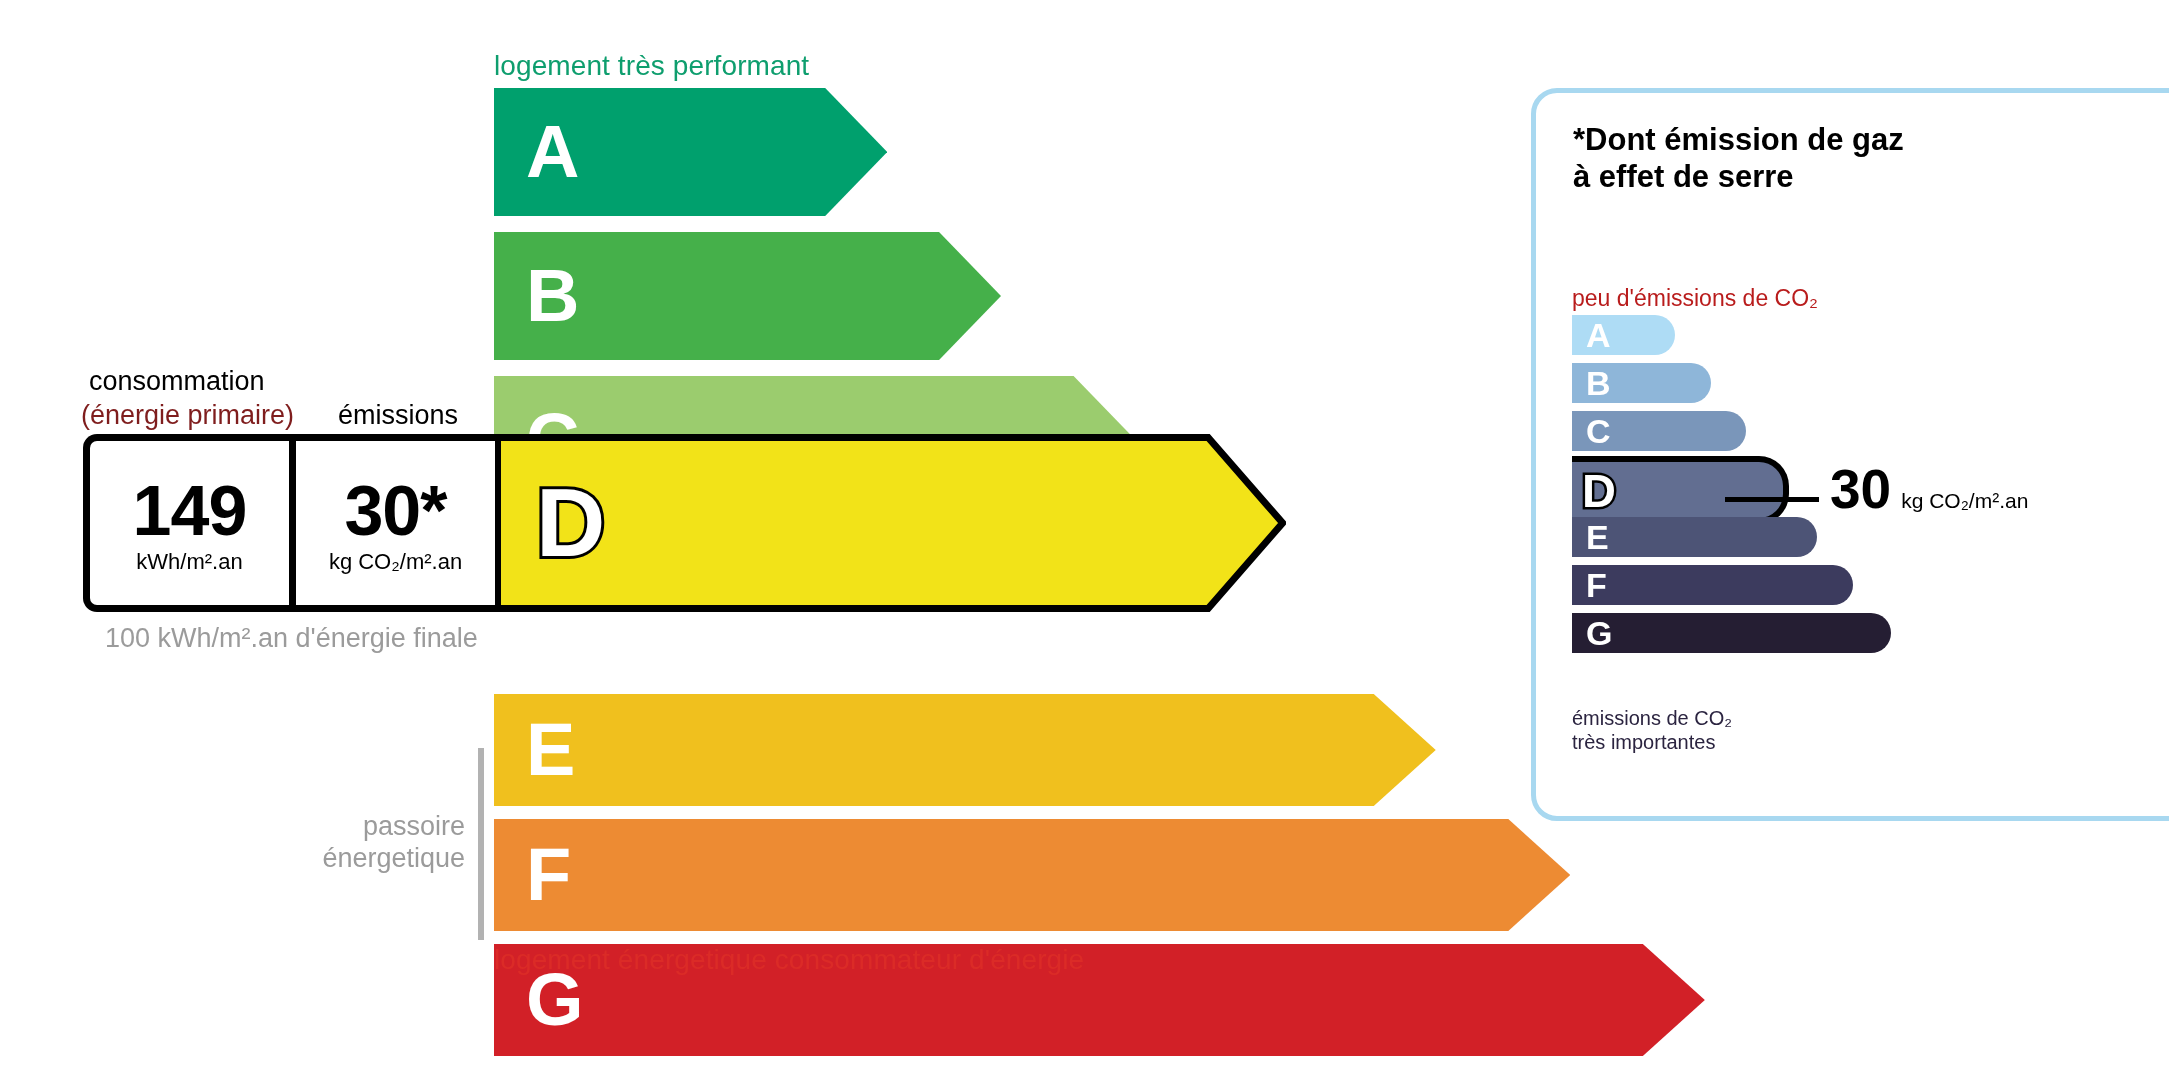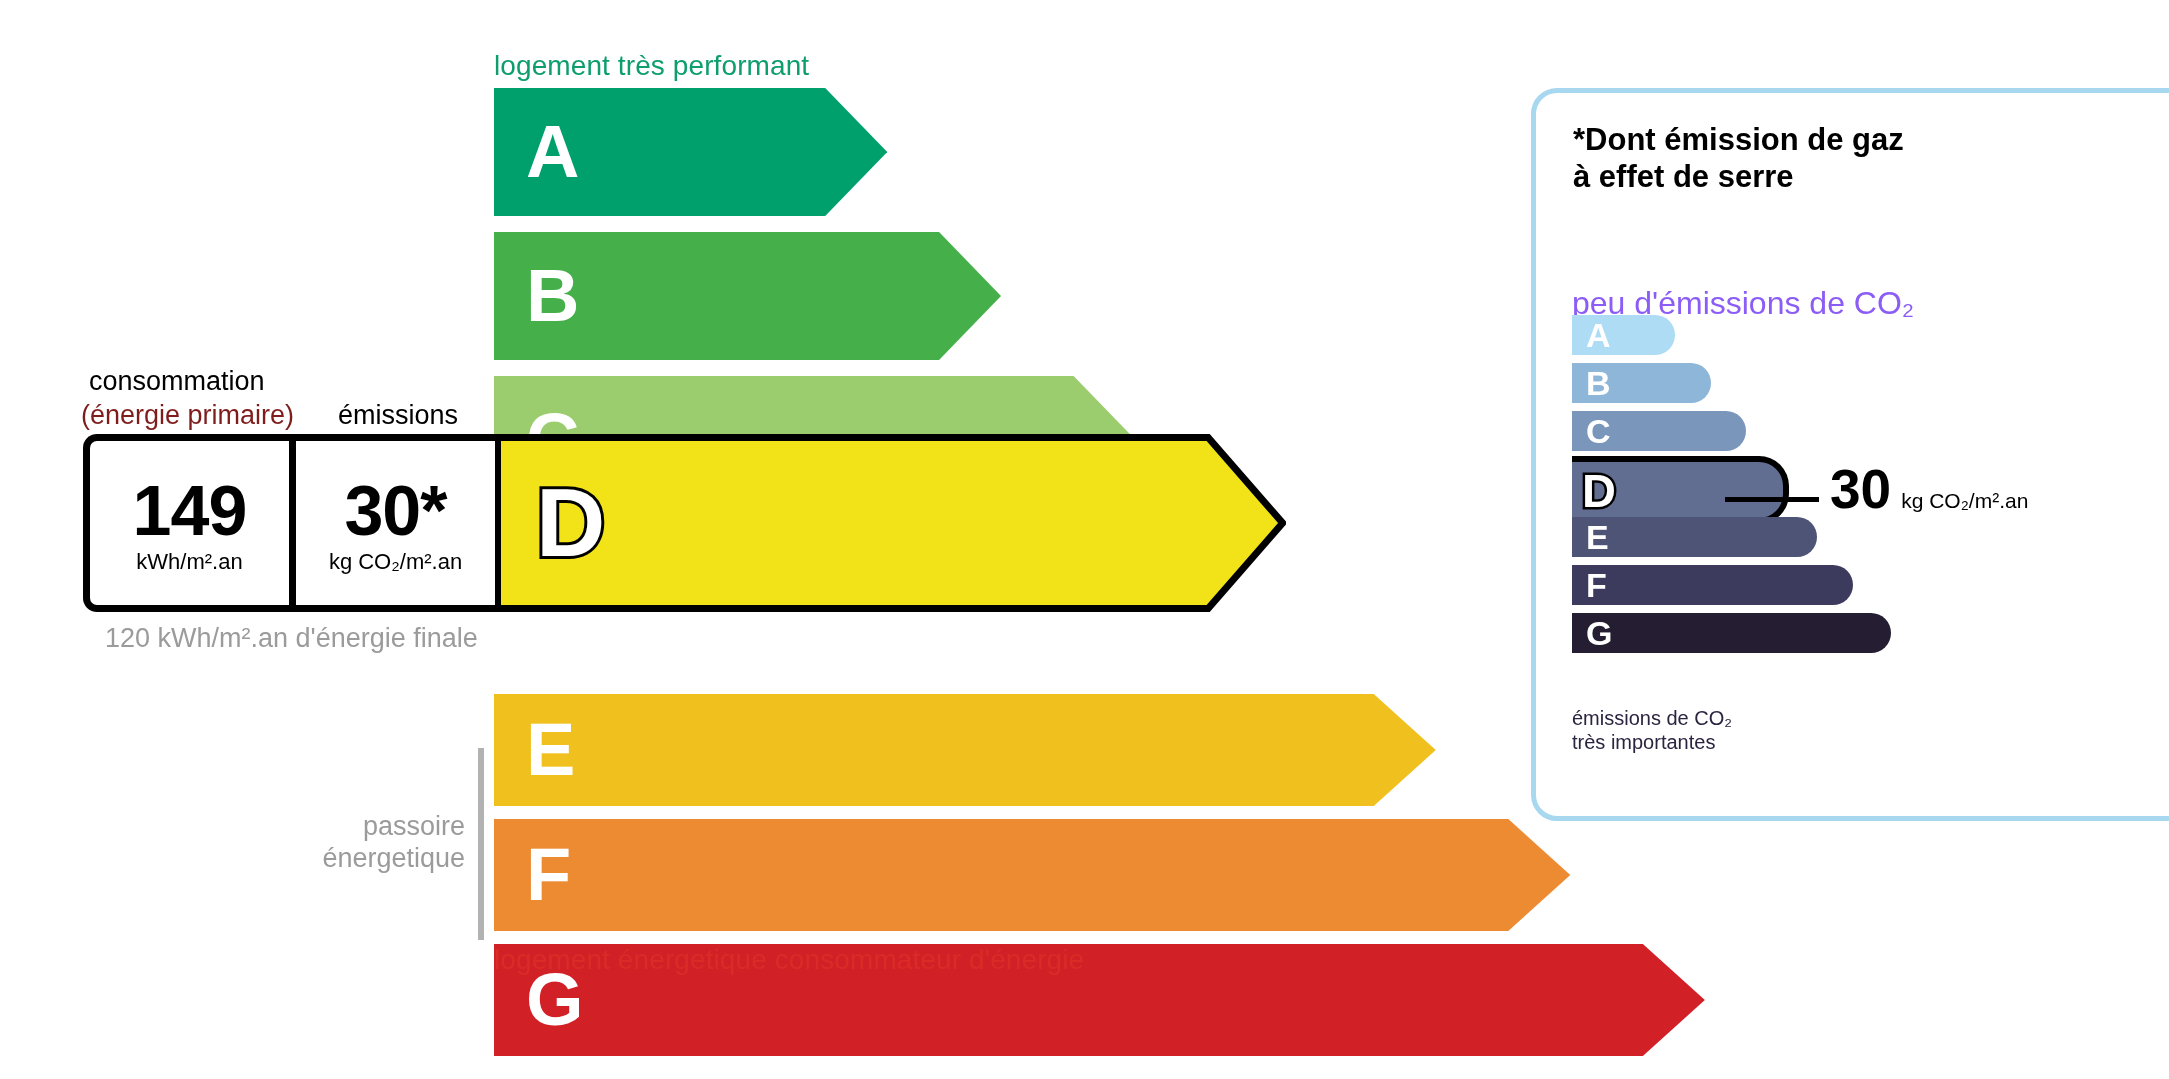--- a/index.html
+++ b/index.html
@@ -175,22 +175,22 @@
     font-size: 31px;
     font-weight: bold;
     color: #000000;
     line-height: 1.2;
     white-space: pre-line;
   }
   #co2-top-caption {
     position: absolute;
     left: 36px;
     top: 192px;
-    font-size: 32px;
-    color: #8b5cf6;
+    font-size: 23px;
+    color: #b91c1c;
     white-space: nowrap;
   }
   #co2-bottom-caption {
     position: absolute;
     left: 36px;
     top: 613px;
     font-size: 20px;
     color: #2B2440;
     line-height: 1.2;
     white-space: pre-line;
@@ -317,21 +317,21 @@
       <div class="value-cell">
         <div class="value-num">30*</div>
         <div class="value-unit">kg CO₂/m².an</div>
       </div>
     </div>
 
     <div class="hdr-label" id="hdr-consommation">consommation</div>
     <div class="hdr-label" id="hdr-energie-primaire">(énergie primaire)</div>
     <div class="hdr-label" id="hdr-emissions">émissions</div>
 
-    <div id="final-energy">120 kWh/m².an
+    <div id="final-energy">100 kWh/m².an
 d'énergie finale</div>
 
     <div id="passoire-bar"></div>
     <div id="passoire-label">passoire
 énergetique</div>
 
     <div class="bottom-caption">logement énergetique consommateur d'énergie</div>
   </div>
 
   <div id="co2-panel">

